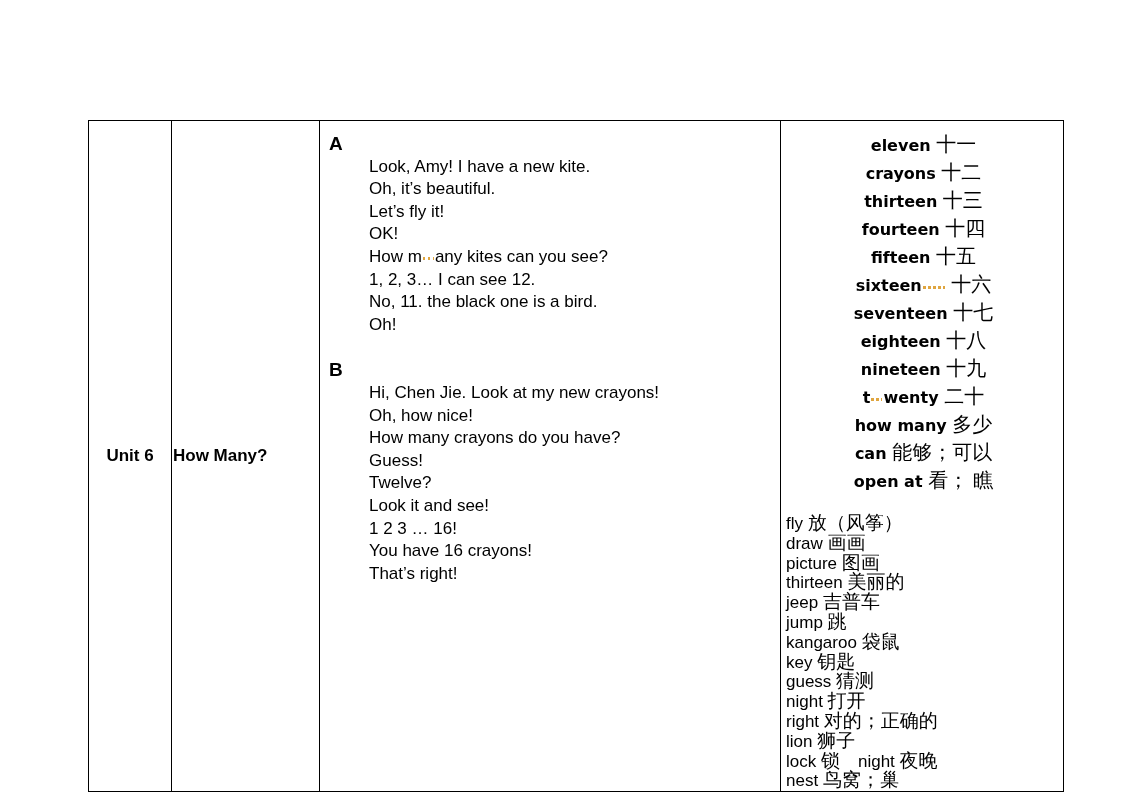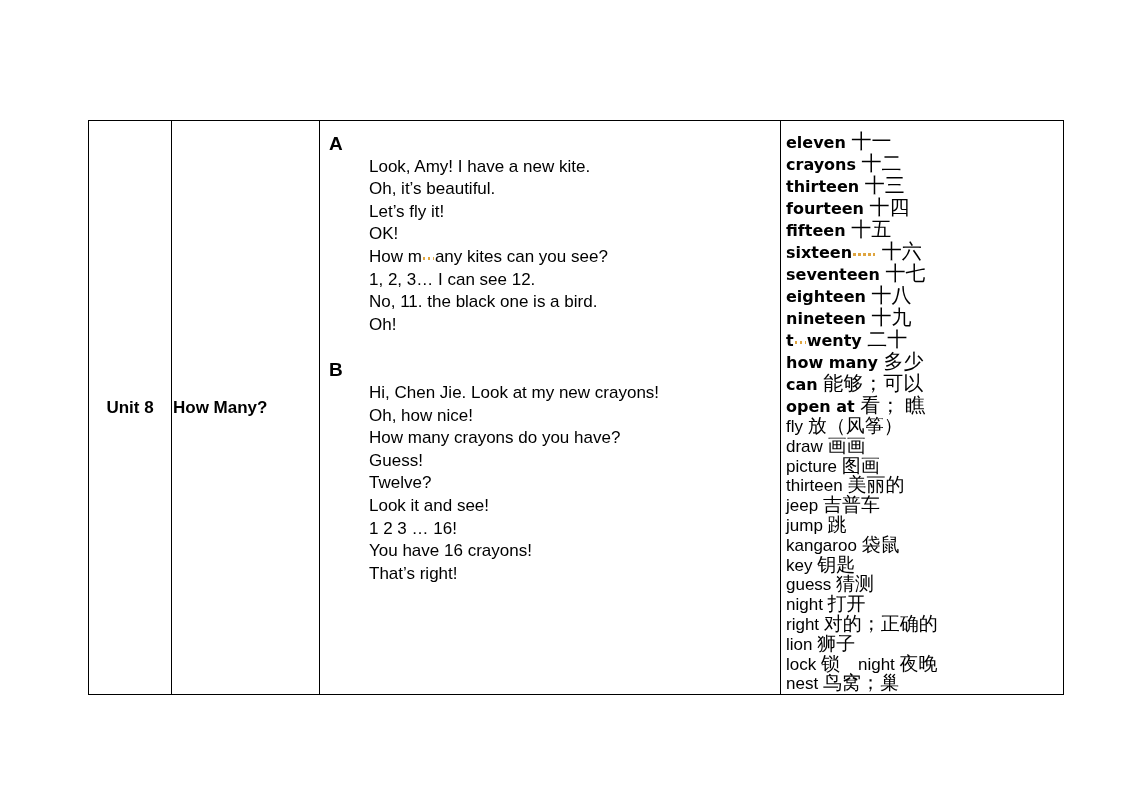--- a/index.html
+++ b/index.html
@@ -66,30 +66,32 @@
     font-weight: bold;
   }
   .section + .section {
     margin-top: 23px;
   }
   
   .vlist-bold {
     font-family: "DejaVu Sans", sans-serif;
     font-weight: bold;
     font-size: 16px;
-    line-height: 21px;
+    line-height: 27px;
+    text-align: center;
   }
   .vlist-bold .vrow { white-space: nowrap; }
   .vlist-bold .zh {
     font-weight: normal;
     font-size: 20px;
     font-family: "Liberation Serif", serif;
   }
   
   .vlist-reg {
+    margin-top: 19px;
     font-family: "Liberation Sans", sans-serif;
     font-size: 17px;
     line-height: 18.8px;
   }
   .vlist-reg .vrow { white-space: nowrap; }
   .vlist-reg .zh {
     font-size: 19px;
     font-family: "Liberation Serif", serif;
   }
   .extra-gap { display: inline-block; width: 18px; }
@@ -106,21 +108,21 @@
   .sq-after { width: 22px; }
 </style>
 </head>
 <body>
 
 <div class="page">
   <table class="lesson">
     <tbody>
         <tr>
       <td class="unit-cell">
-        <span>Unit 8</span>
+        <span>Unit 6</span>
       </td>
       <td class="title-cell">
         <span>How Many?</span>
       </td>
       <td class="dialogue-cell">
         <div id="dialogue-container">
               <div class="section">
                 <div class="sec-h">A</div>
                 <div class="dline">Look, Amy! I have a new kite.</div>
                 <div class="dline">Oh, it’s beautiful.</div>

